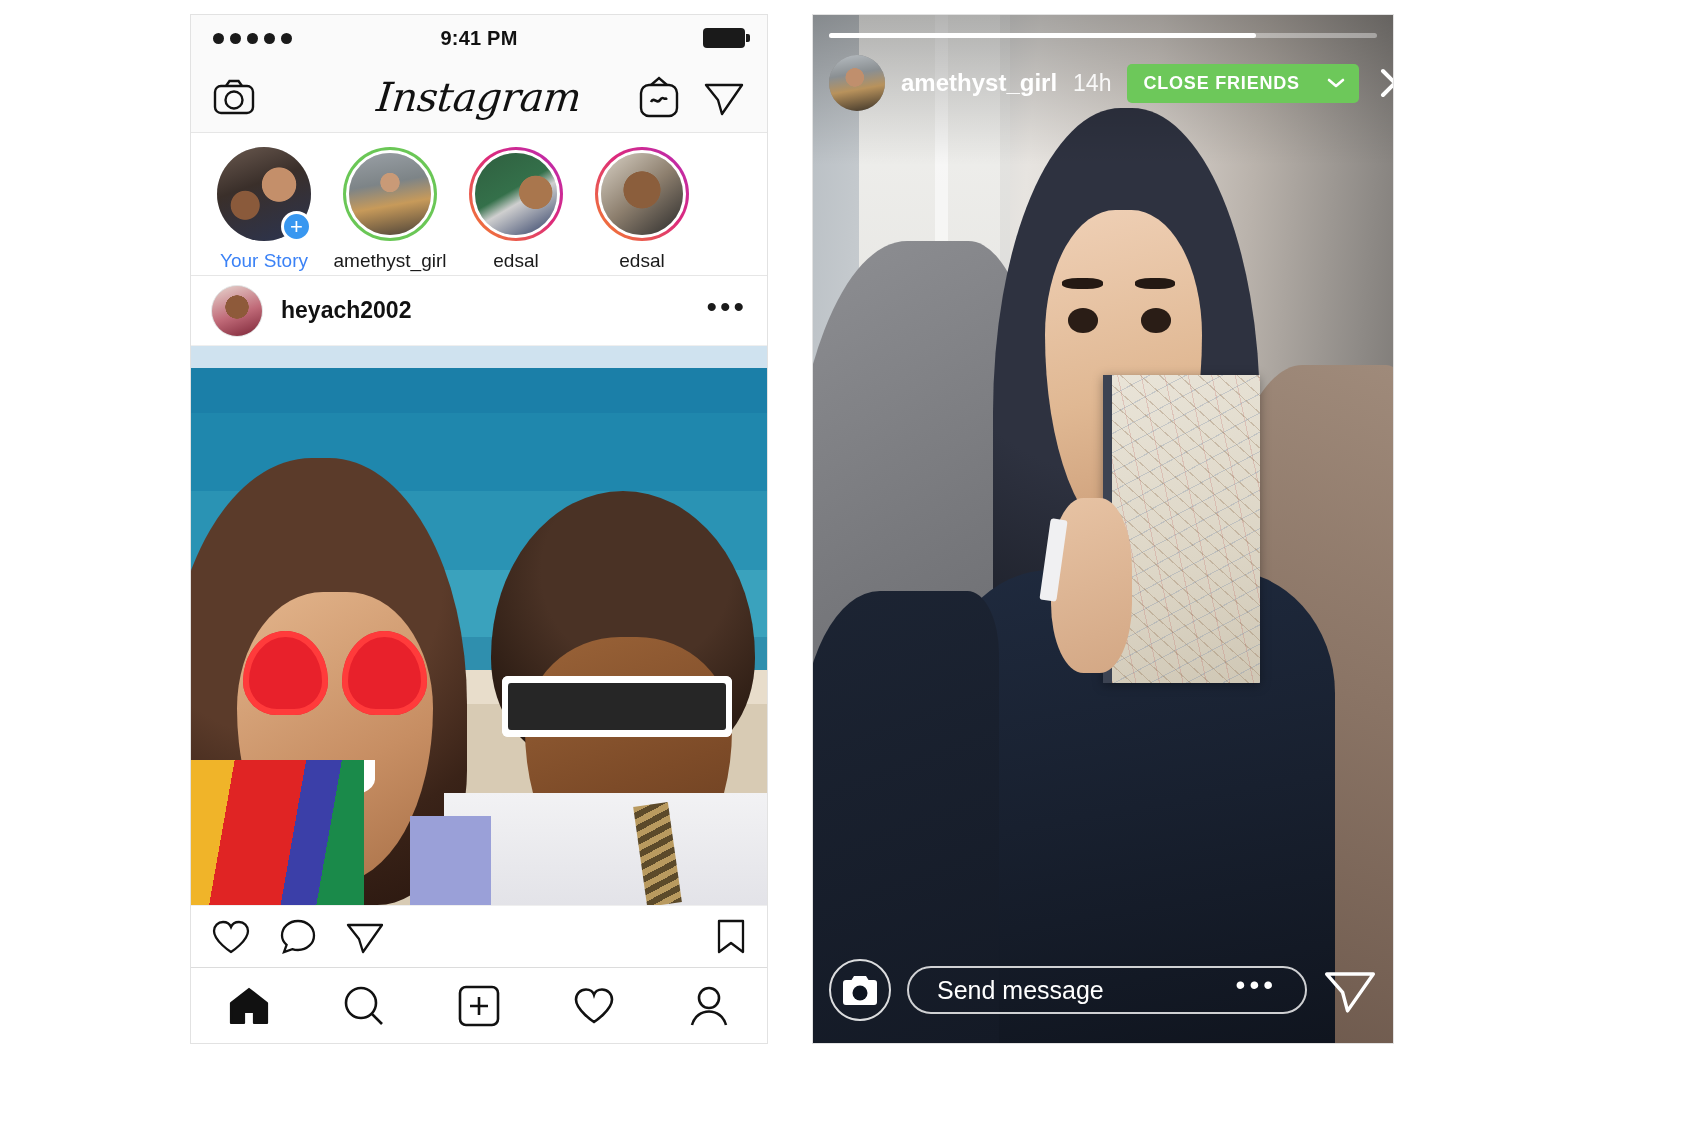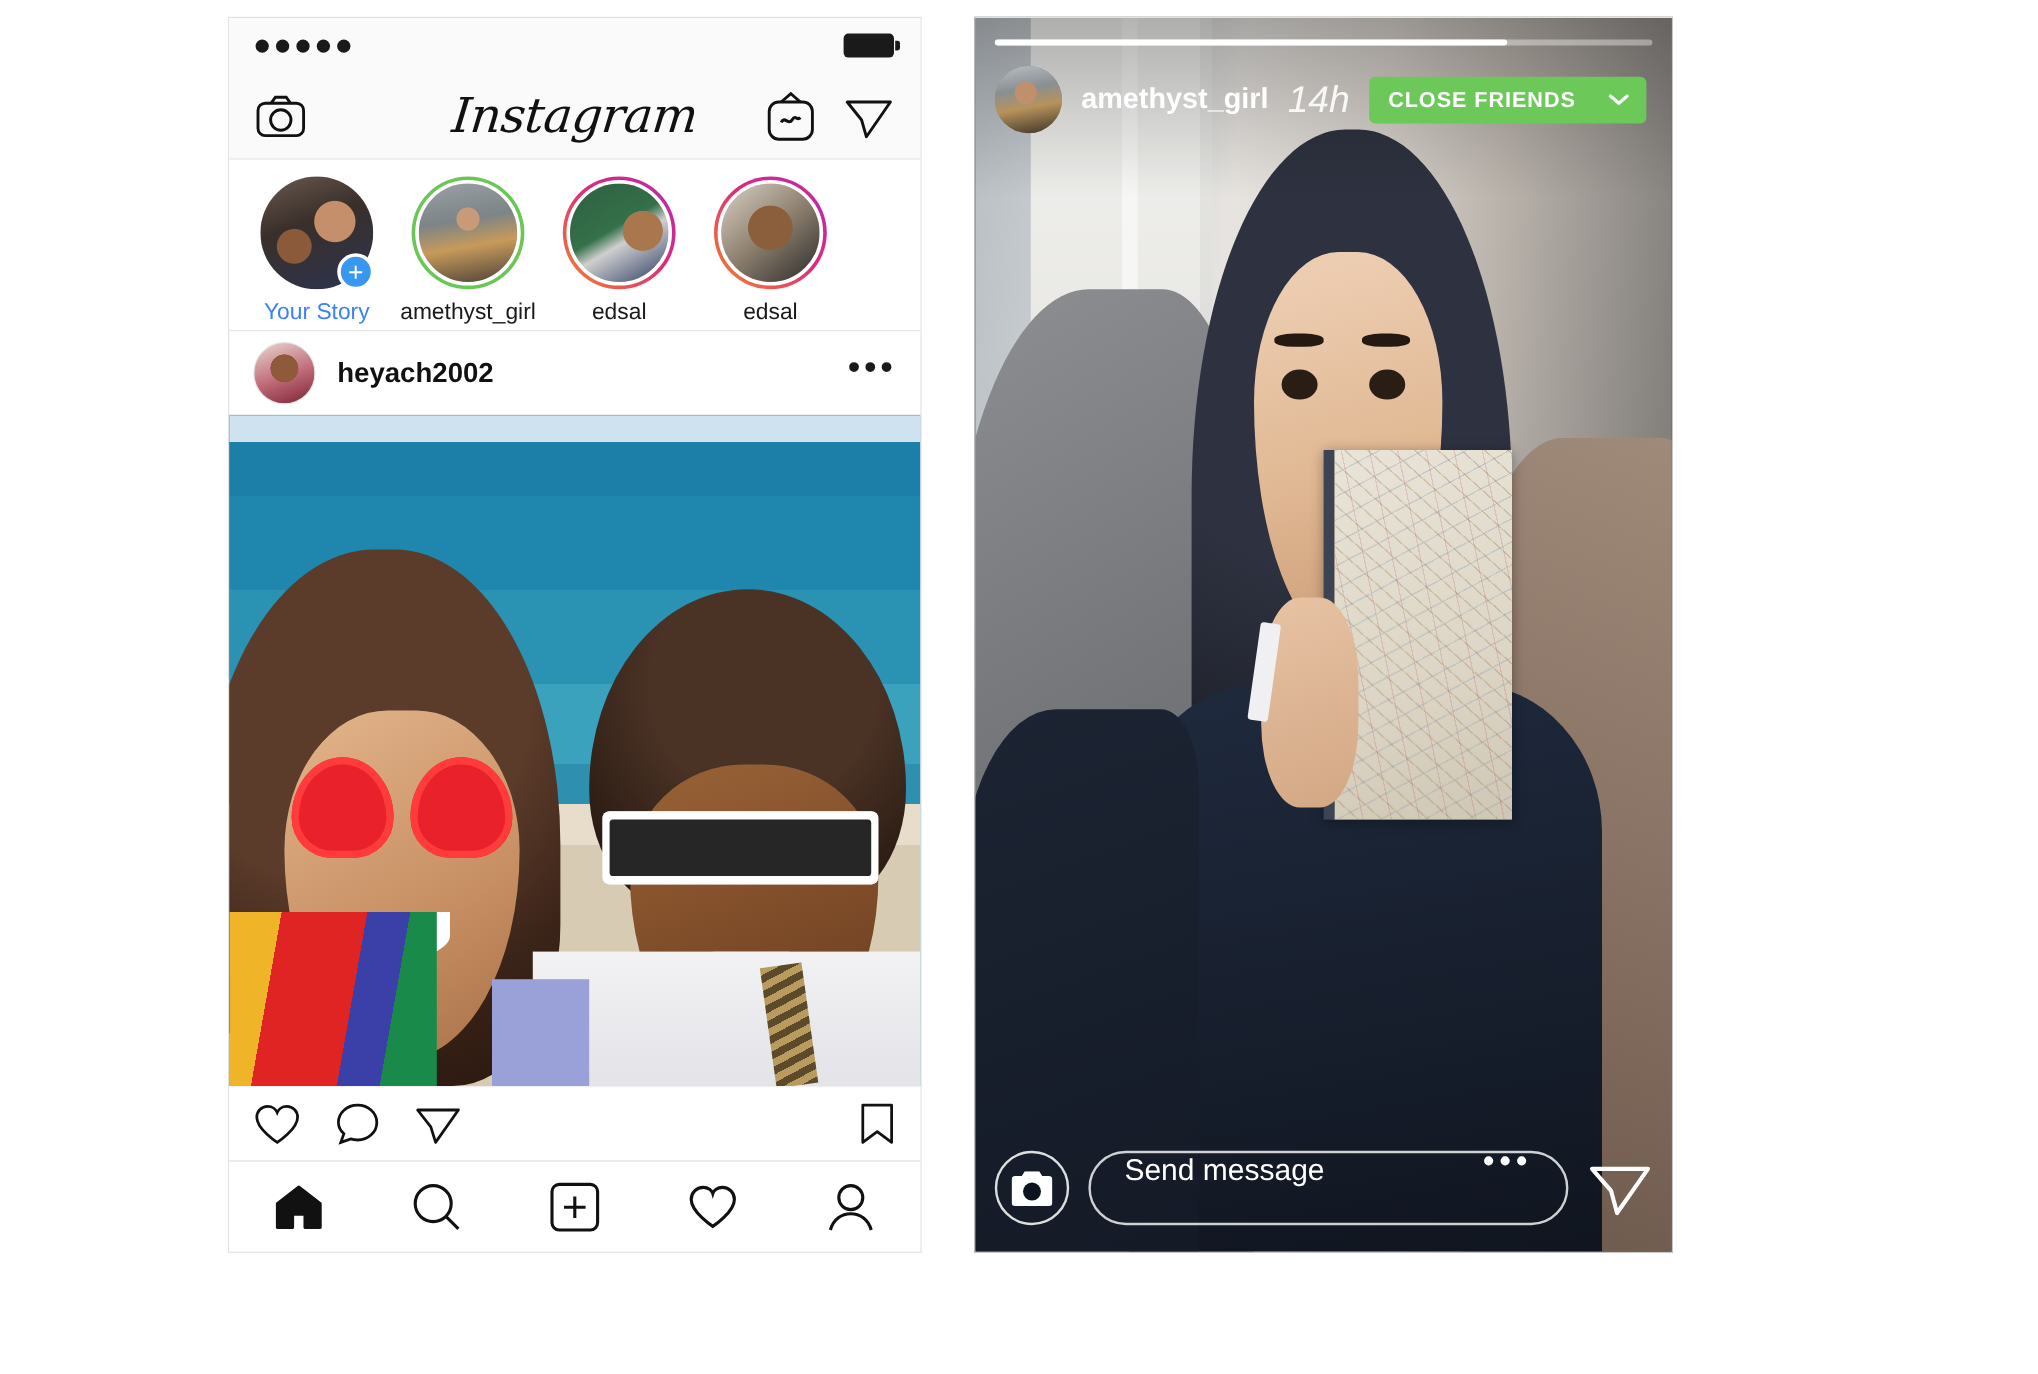--- a/index.html
+++ b/index.html
@@ -378,21 +378,21 @@
   .story-top {
     position: absolute; left: 16px; right: 16px; top: 40px;
     display: flex; align-items: center; gap: 16px;
   }
   .story-top-av {
     width: 56px; height: 56px; border-radius: 50%;
     overflow: hidden; position: relative; flex: 0 0 auto;
     background: #888;
   }
   .story-top-name { color: #fff; font-size: 24px; font-weight: bold; }
-  .story-top-time { color: rgba(255,255,255,.9); font-size: 31px; font-style: italic; }
+  .story-top-time { color: rgba(255,255,255,.9); font-size: 23px; }
   .cf-badge {
     margin-left: auto;
     background: #6dc85a;
     color: #fff;
     font-size: 18px; font-weight: bold;
     letter-spacing: .8px;
     padding: 9px 14px 9px 16px;
     border-radius: 5px;
     display: flex; align-items: center; gap: 27px;
     white-space: nowrap;
@@ -404,24 +404,24 @@
     position: absolute; left: 16px; right: 16px; bottom: 22px;
     display: flex; align-items: center; gap: 16px;
   }
   .cam-circle {
     width: 62px; height: 62px; border-radius: 50%;
     border: 2px solid rgba(255,255,255,.85);
     display: flex; align-items: center; justify-content: center;
     flex: 0 0 auto; cursor: pointer;
   }
   .msg-field {
-    flex: 1 1 auto; height: 62px;
+    flex: 1 1 auto; height: 48px;
     border: 2px solid rgba(255,255,255,.8);
     border-radius: 34px;
-    display: flex; align-items: flex-start;
+    display: flex; align-items: center;
     padding: 0 28px;
     color: #fff;
     font-size: 25px;
     cursor: text;
   }
   .msg-dots { margin-left: auto; font-size: 28px; letter-spacing: 4px; line-height: 14px; padding-bottom: 10px;}
   .send-icon { width: 54px; height: 54px; flex: 0 0 auto; cursor: pointer; }
 </style>
 </head>
 <body>
@@ -431,20 +431,21 @@
   <div class="phone-feed">
 
     <div class="status-bar">
       <div class="signal-dots">
         <i></i>
           <i></i>
           <i></i>
           <i></i>
           <i></i>
       </div>
+      <div class="status-time">9:41 PM</div>
       <div class="battery"></div>
     </div>
 
     <div class="app-header">
       <div class="icon-btn" style="z-index:2">
         <svg width="42" height="36" viewBox="0 0 42 36" fill="none" stroke="#111" stroke-width="2.4">
           <rect x="2" y="7" width="38" height="27" rx="6"></rect>
           <circle cx="21" cy="21" r="8.5"></circle>
           <path d="M13 7l3.5-5h9L29 7"></path>
         </svg>

